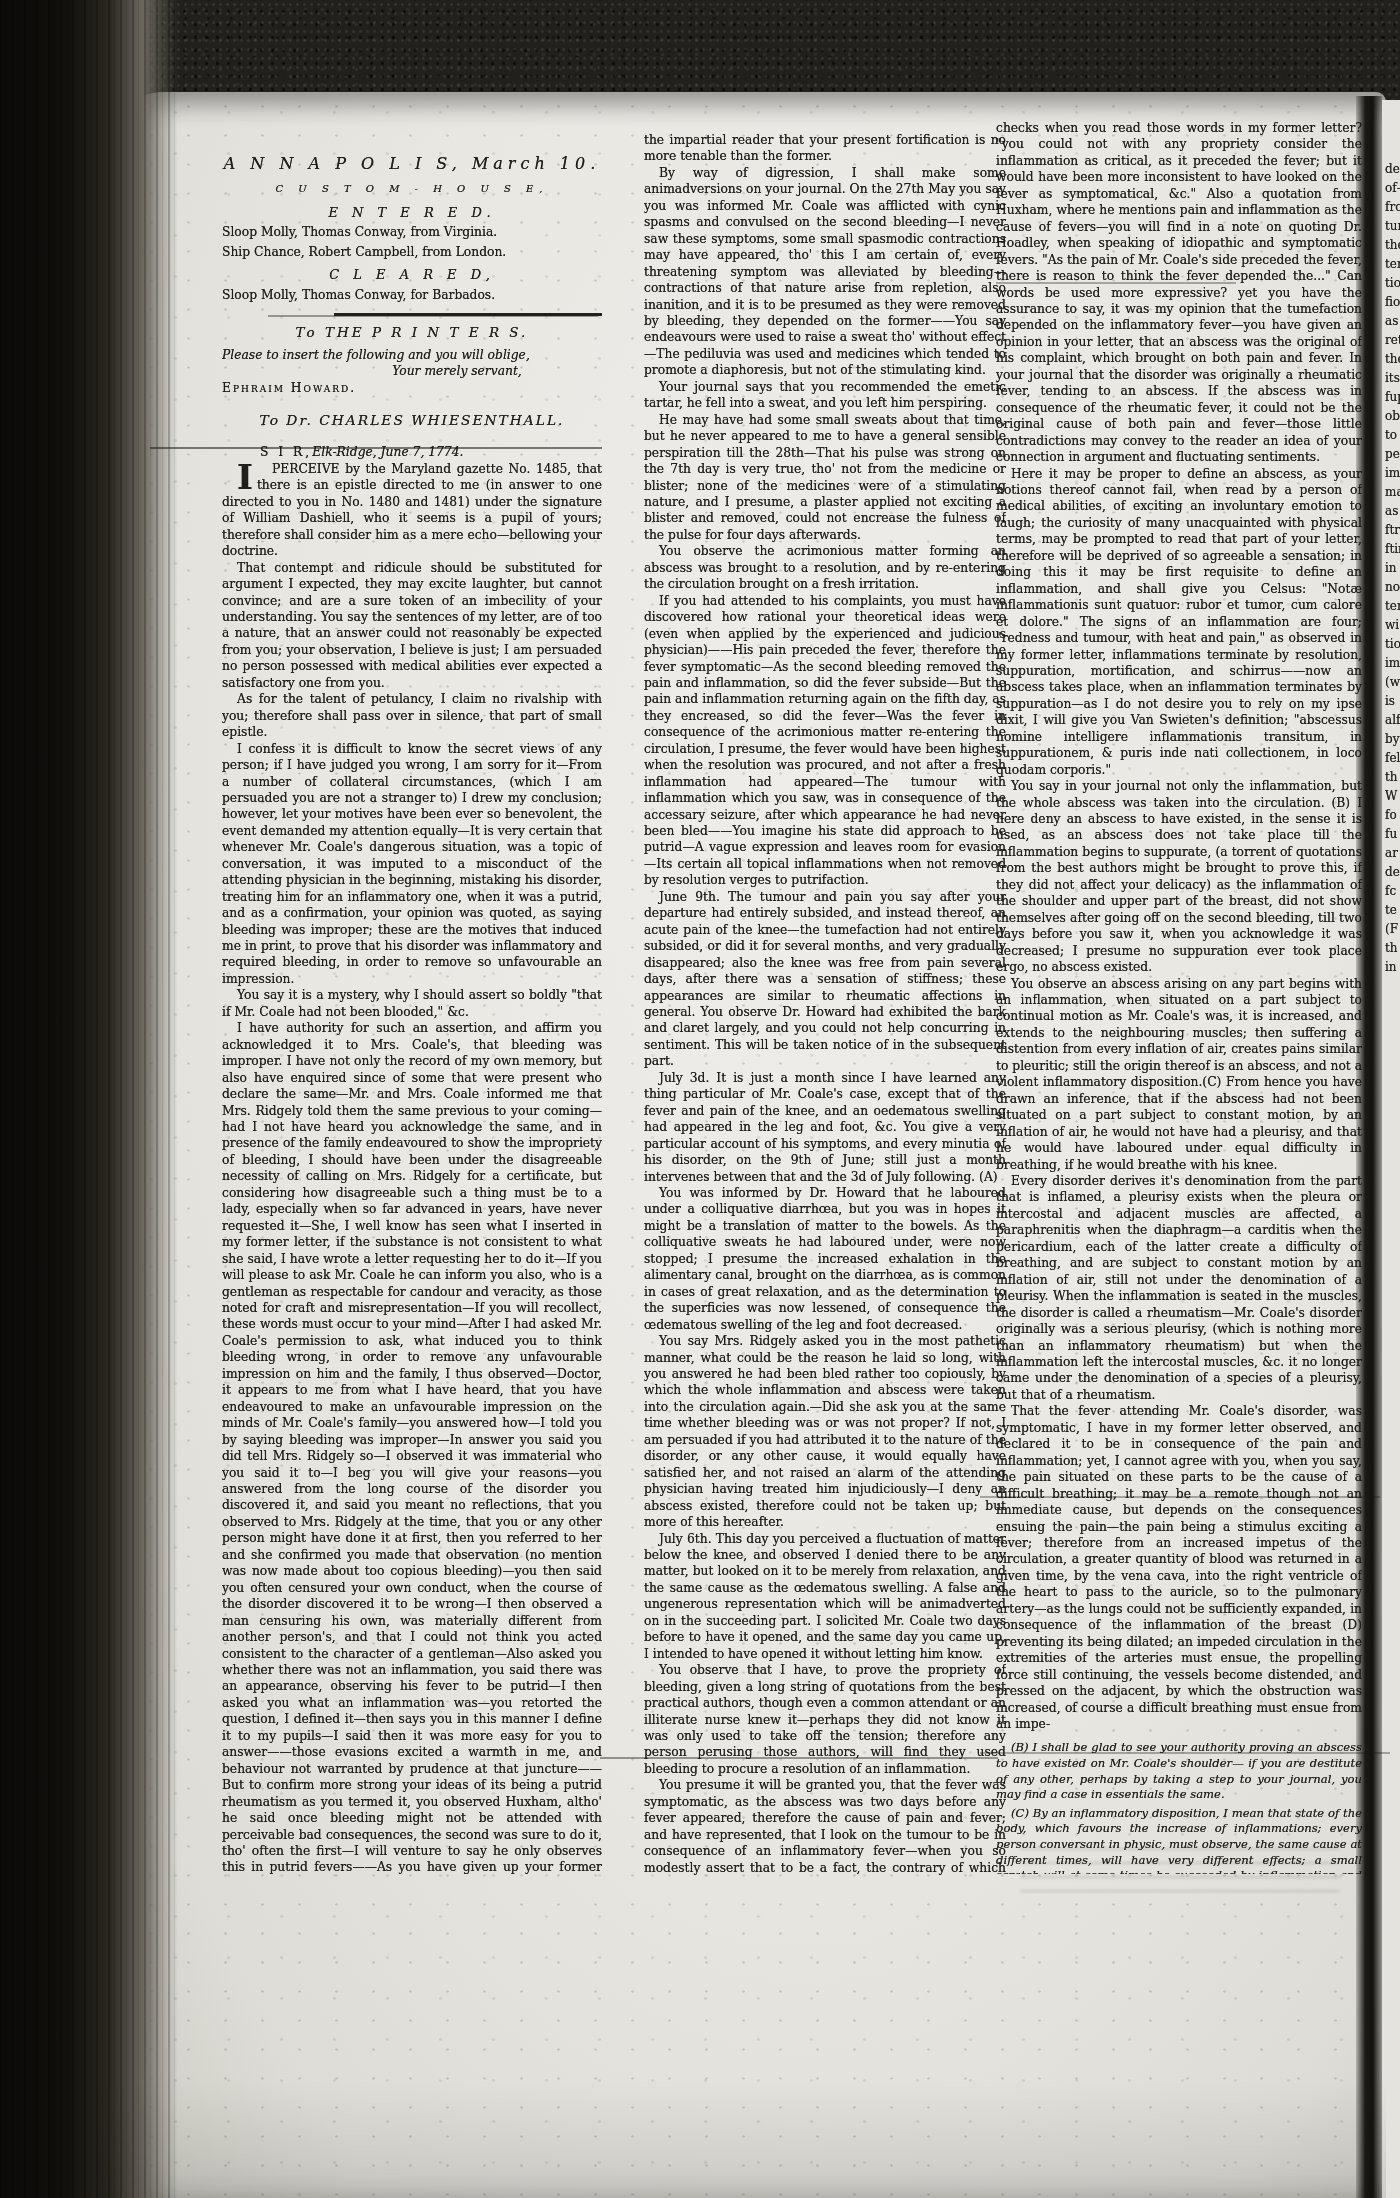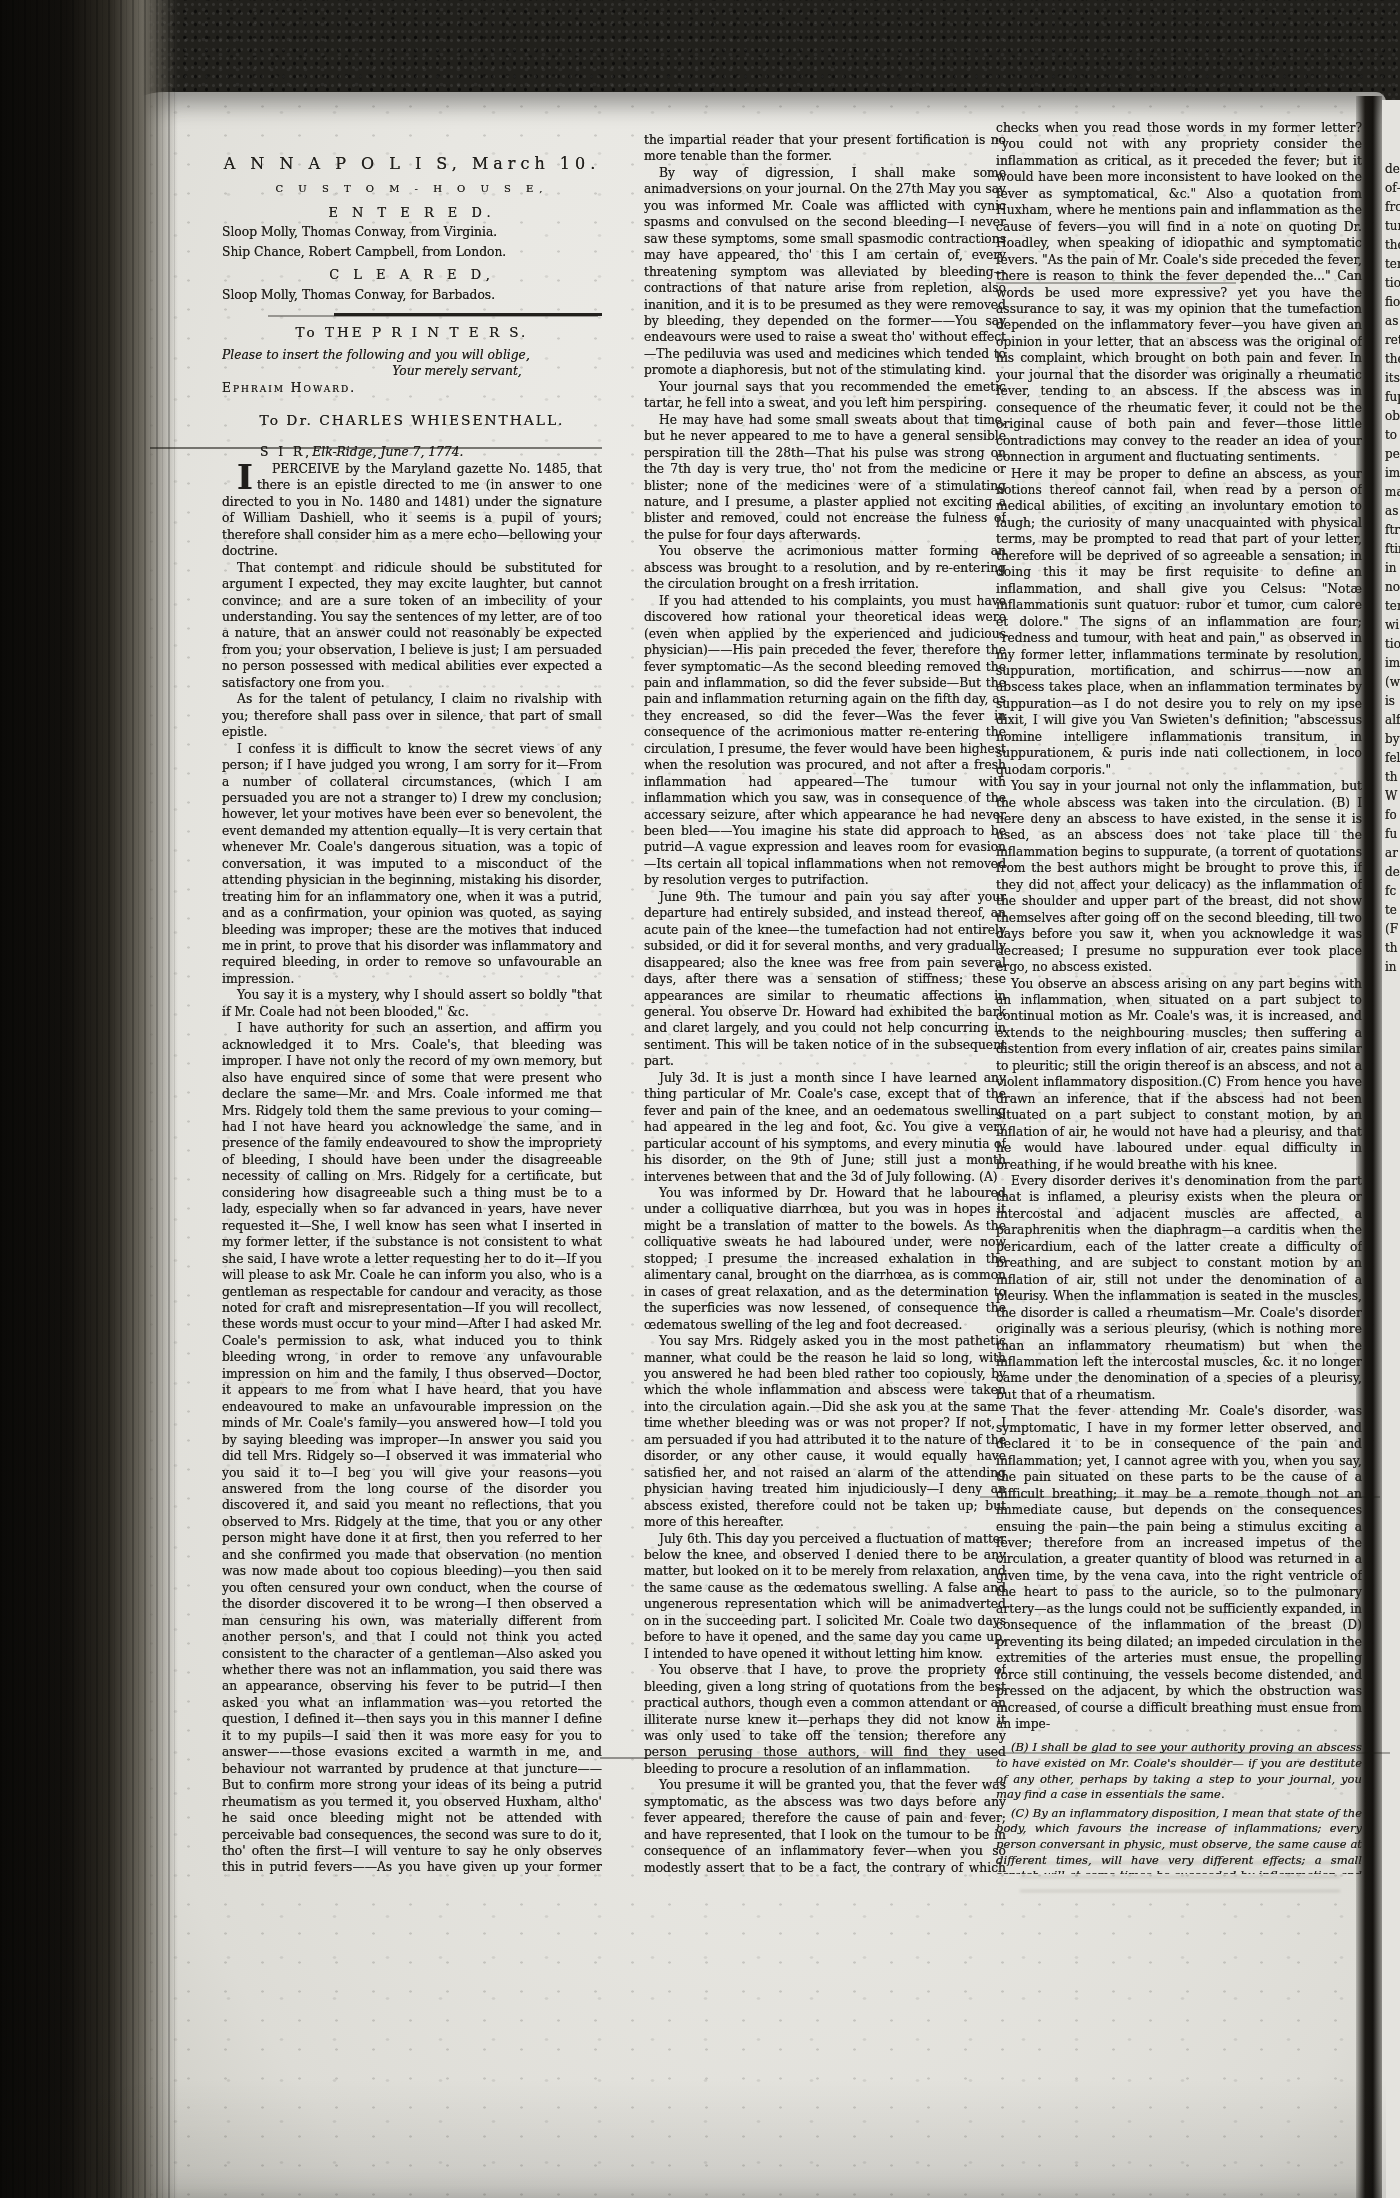--- a/index.html
+++ b/index.html
@@ -42,21 +42,21 @@
   
   .col{position:absolute;color:#211f1b;font-size:12.3px;line-height:16.45px;
        text-align:justify;overflow:hidden;
        text-shadow:0 0 .5px rgba(20,18,14,.75);}
   .col p{margin:0;text-indent:15px;}
   .col p + p{margin-top:0;}
   #col1{left:222px;top:142px;width:380px;height:1736px;}
   #col2{left:644px;top:126px;width:362px;height:1752px;}
   #col3{left:996px;top:114px;width:366px;height:1760px;}
 
-  .center{text-align:center;text-indent:0 !important;}
+  .center{text-align:center;text-indent:0 !important;font-style:italic;}
   .masthead{font-size:16px;letter-spacing:5px;margin-top:14px !important;}
   .mast2{font-size:10px;letter-spacing:6px;margin-top:9px !important;}
   .mast3{font-size:13px;letter-spacing:5px;margin-top:7px !important;}
   .ship{text-indent:0 !important;text-align:left;margin-top:3px !important;}
   .rule-right{height:3px;background:#23211d;width:268px;margin:10px 0 8px auto;}
   .printers{font-size:13.5px;letter-spacing:3px;margin-top:6px !important;}
   .ital{font-style:italic;}
   .plea1{text-indent:0 !important;margin-top:6px !important;}
   .plea2{text-align:center;text-indent:0 !important;padding-left:90px;}
   .sig{text-align:left;text-indent:0 !important;font-variant:small-caps;letter-spacing:2px;padding-right:6px;}

